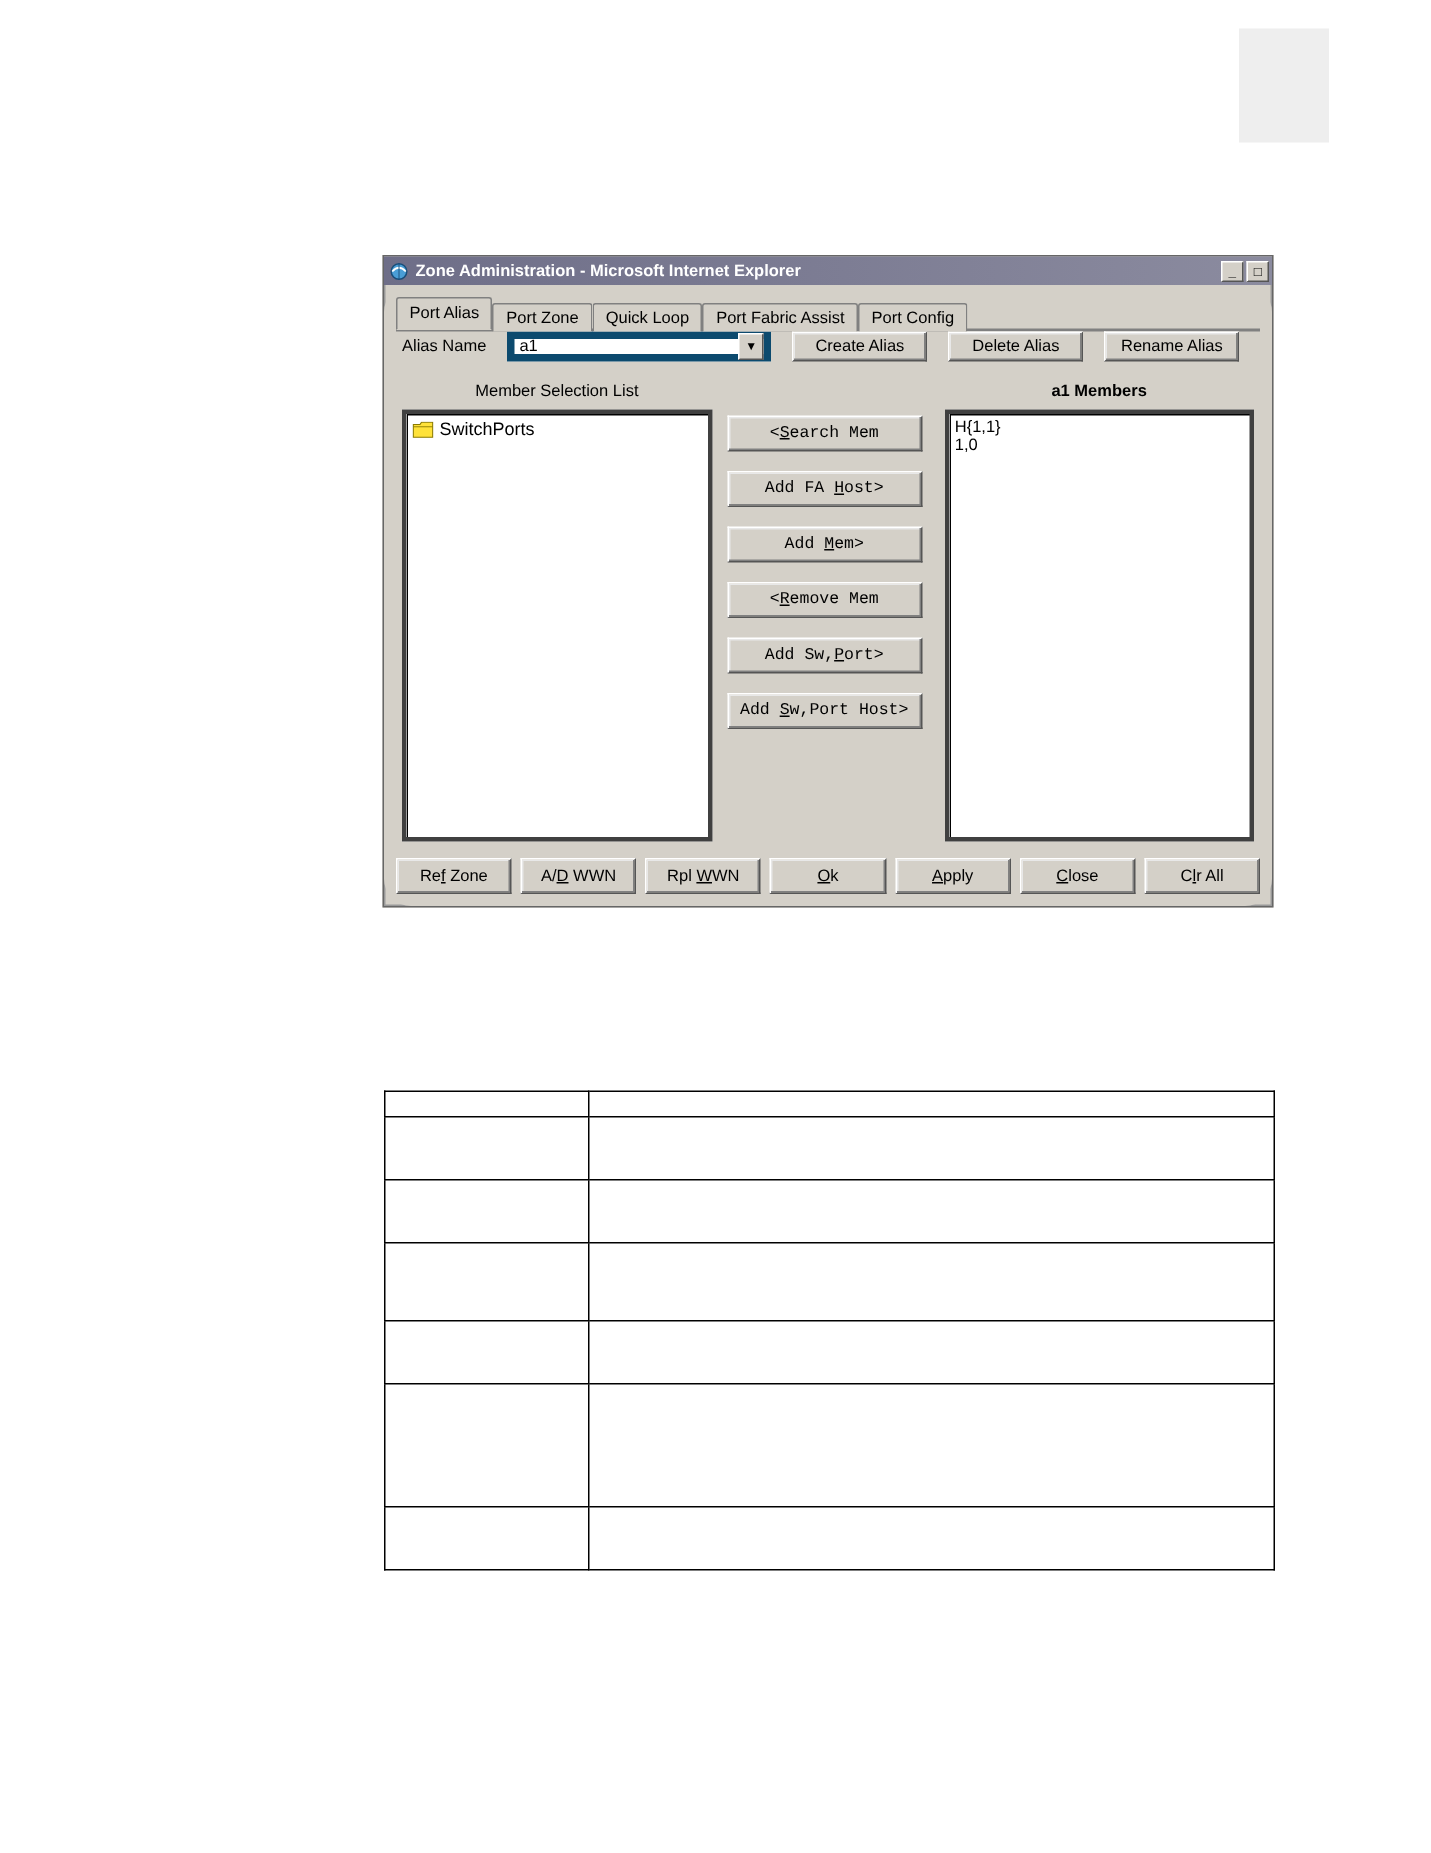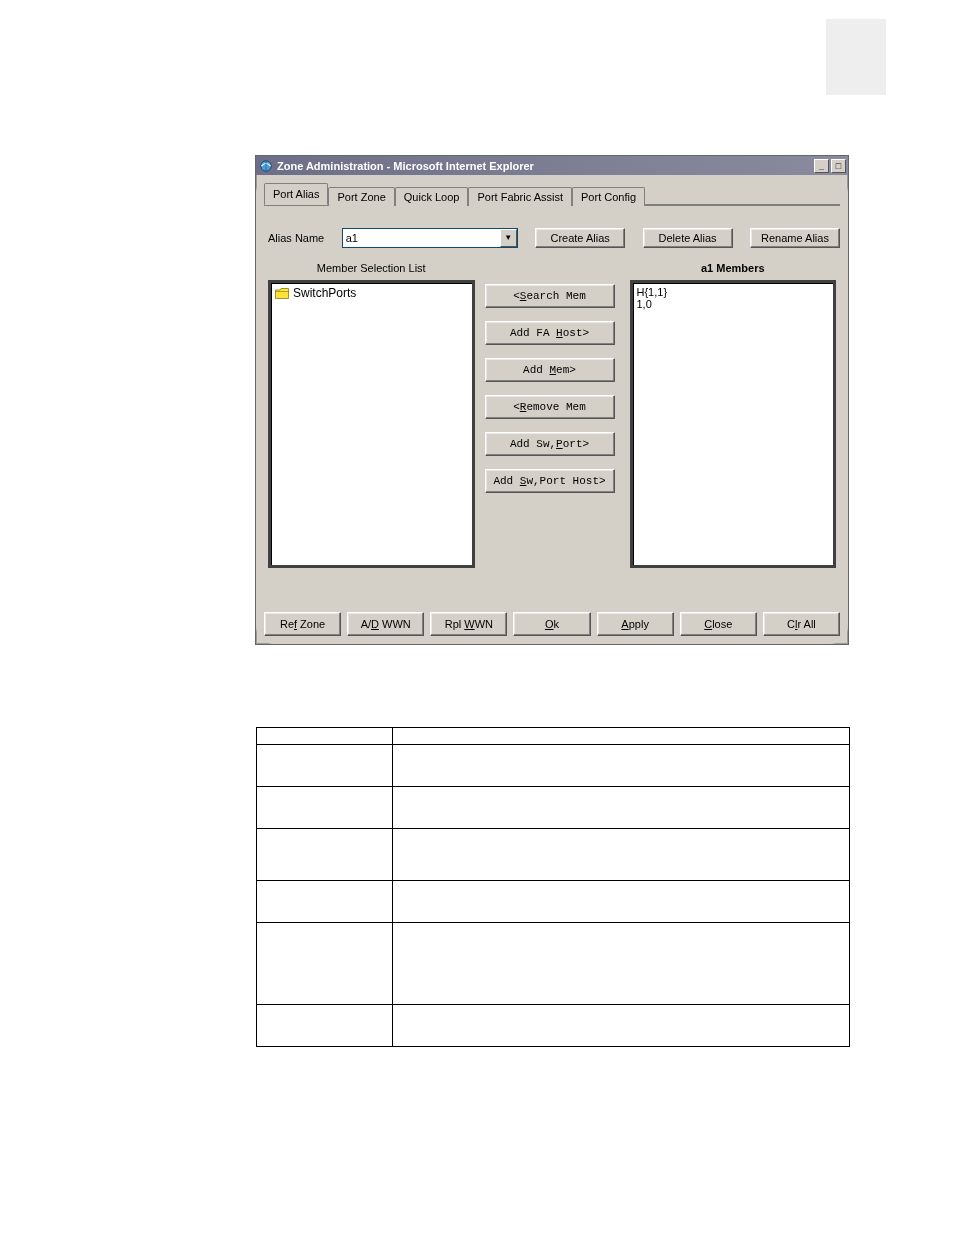--- a/index.html
+++ b/index.html
@@ -21,23 +21,23 @@
     top: 19px;
     width: 60px;
     height: 76px;
     background: #eee;
   }
 
   
   .window {
     position: absolute;
     left: 255px;
-    top: 155px;
+    top: 170px;
     width: 594px;
-    height: 490px;
+    height: 435px;
     background: #d4d0c8;
     border: 1px solid #666;
     font-family: Tahoma, Arial, sans-serif;
     font-size: 11px;
     color: #000;
     box-shadow: 0 0 0 1px #999 inset;
   }
   .titlebar {
     height: 19px;
     background: linear-gradient(to right, #6e6e88, #8b8b9f);
@@ -112,33 +112,32 @@
   }
   .tab-panel-border {
     border: 1px solid #808080;
     height: 0;
     margin-top: -1px;
   }
 
   .alias-row {
     display: flex;
     align-items: center;
-    margin-top: 22px;
+    margin-top: 0;
     gap: 14px;
     padding-left: 4px;
-    justify-content: space-between;
   }
   .alias-row label { font-size: 11px; }
   .combo {
     display: flex;
     align-items: center;
     width: 176px;
     height: 20px;
     background: #fff;
-    border: 1px solid #0c4a6e;
+    border: 5px solid #0c4a6e;
     padding-left: 3px;
     font-size: 11px;
   }
   .combo .combo-btn {
     width: 17px;
     height: 18px;
     margin-left: auto;
     background: #d4d0c8;
     border: 1px solid #fff;
     border-right-color:#555;

